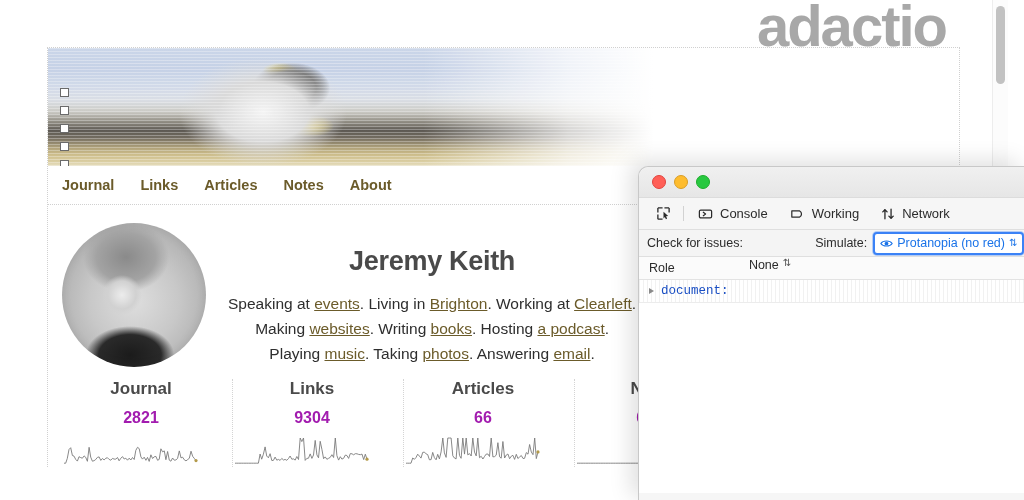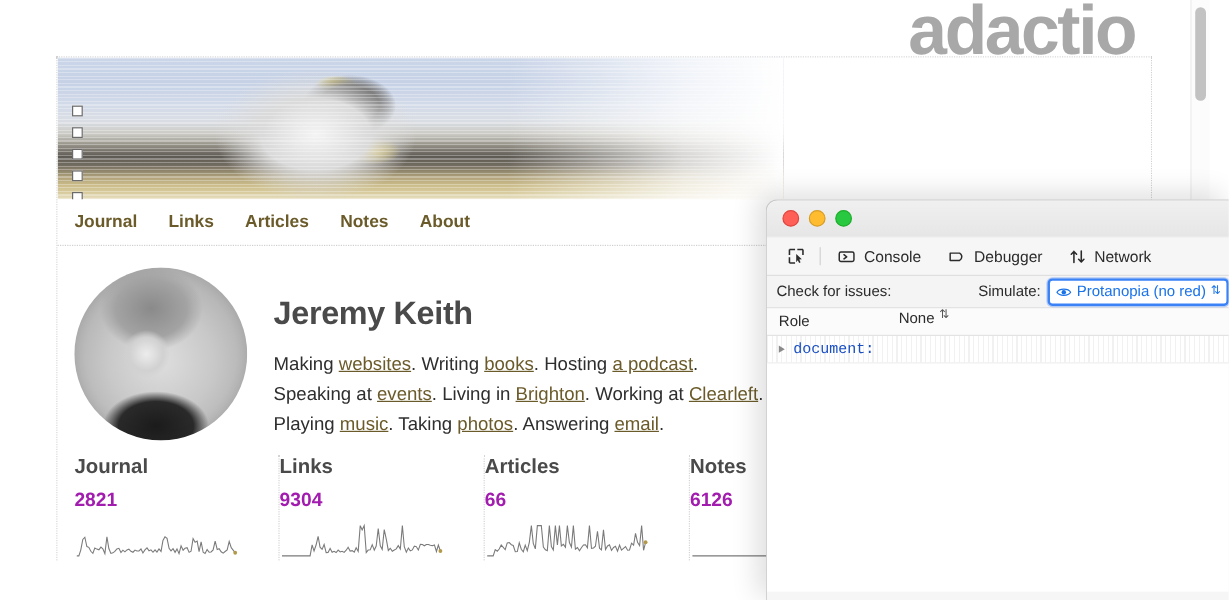--- a/index.html
+++ b/index.html
@@ -6,21 +6,21 @@
     margin: 0; padding: 0;
     width: 1024px; height: 500px;
     overflow: hidden;
     background: #ffffff;
     font-family: "Liberation Sans", sans-serif;
     -webkit-font-smoothing: antialiased;
   }
   #root { position: relative; width: 1024px; height: 500px; overflow: hidden; background:#fff; }
 
   
-  #page { position:absolute; left:0; top:0; width:1008px; height:500px; background:#fff; }
+  #page { position:absolute; left:0; top:0; width:1008px; height:500px; background:#fff;text-align:center; }
 
   
   #page-scrollbar {
     position:absolute; right:0; top:0; width:15px; height:500px;
     background:#fcfcfc; border-left:1px solid #ededed;
   }
   #page-scrollbar .thumb {
     position:absolute; left:3px; top:6px; width:9px; height:78px;
     background:#c2c2c2; border-radius:5px;
   }
@@ -227,22 +227,22 @@
         <a href="#">Articles</a>
         <a href="#">Notes</a>
         <a href="#">About</a>
       </nav>
 
       <div id="about">
         <div id="avatar"></div>
         <div id="about-text">
           <h1 id="name">Jeremy Keith</h1>
           <div id="bio">
+              <div><span>Speaking at </span><a href="#">events</a><span>. Living in </span><a href="#">Brighton</a><span>. Working at </span><a href="#">Clearleft</a><span>.</span></div>
               <div><span>Making </span><a href="#">websites</a><span>. Writing </span><a href="#">books</a><span>. Hosting </span><a href="#">a podcast</a><span>.</span></div>
-              <div><span>Speaking at </span><a href="#">events</a><span>. Living in </span><a href="#">Brighton</a><span>. Working at </span><a href="#">Clearleft</a><span>.</span></div>
               <div><span>Playing </span><a href="#">music</a><span>. Taking </span><a href="#">photos</a><span>. Answering </span><a href="#">email</a><span>.</span></div>
             </div>
         </div>
       </div>
 
       <div id="stats">
           <div class="stat">
             <h3>Journal</h3>
             <div class="num">2821</div>
             <svg width="140" height="34" viewBox="0 0 140 34">
@@ -314,21 +314,21 @@
         </span>
         <span>Console</span>
       </div>
 
       <div class="dt-tab">
         <span>
           <svg class="icon-svg" width="15" height="14" viewBox="0 0 17 16">
             <path d="M2 4.5 h9 a4 4 0 0 1 0 7 h-9 z" fill="none" stroke="#2b2b2b" stroke-width="1.4" stroke-linejoin="round"></path>
           </svg>
         </span>
-        <span>Debugger</span>
+        <span>Working</span>
       </div>
 
       <div class="dt-tab">
         <span>
           <svg class="icon-svg" width="14" height="14" viewBox="0 0 16 16">
             <path d="M4.5 13.5 V3 M4.5 3 L2 5.6 M4.5 3 L7 5.6" fill="none" stroke="#2b2b2b" stroke-width="1.5" stroke-linecap="round" stroke-linejoin="round"></path>
             <path d="M11.5 2.5 V13 M11.5 13 L9 10.4 M11.5 13 L14 10.4" fill="none" stroke="#2b2b2b" stroke-width="1.5" stroke-linecap="round" stroke-linejoin="round"></path>
           </svg>
         </span>
         <span>Network</span>

